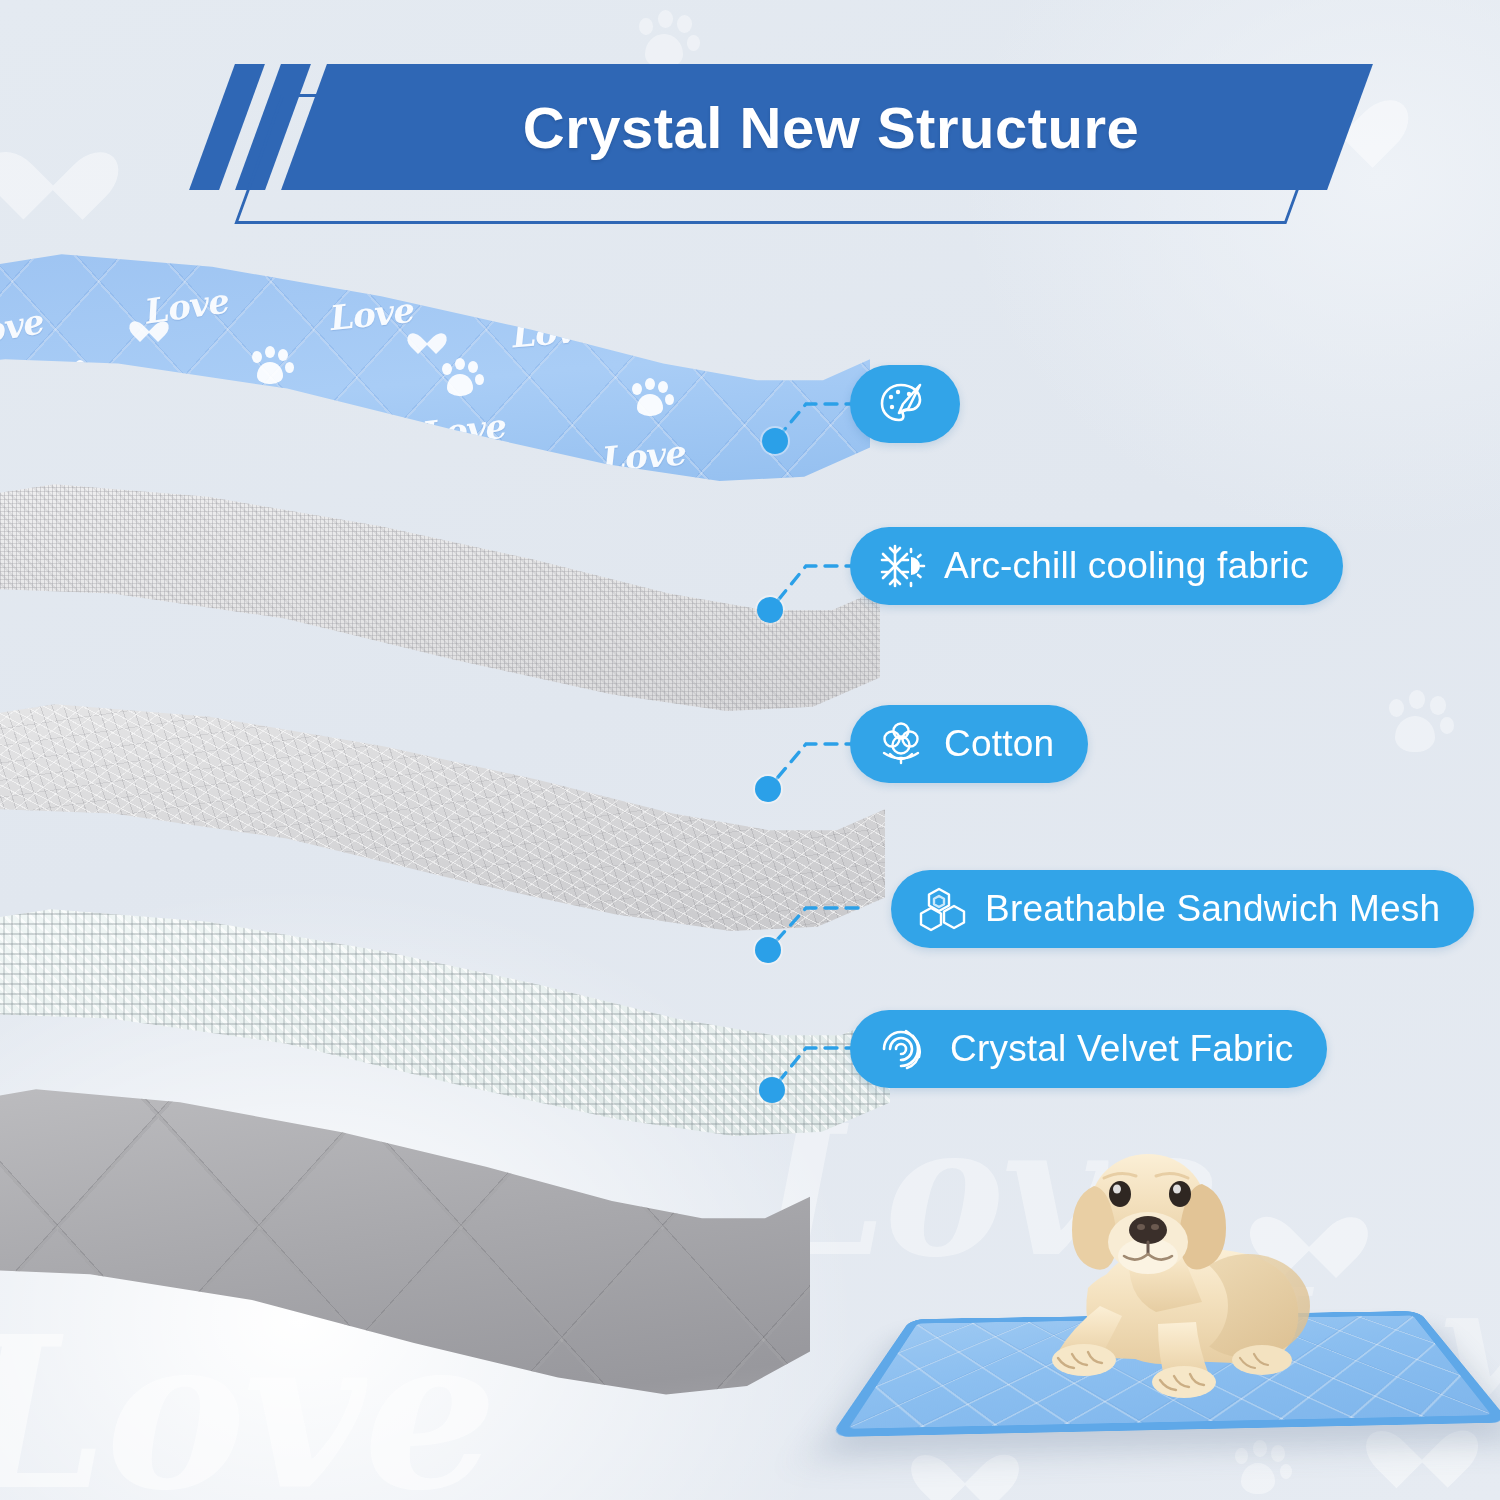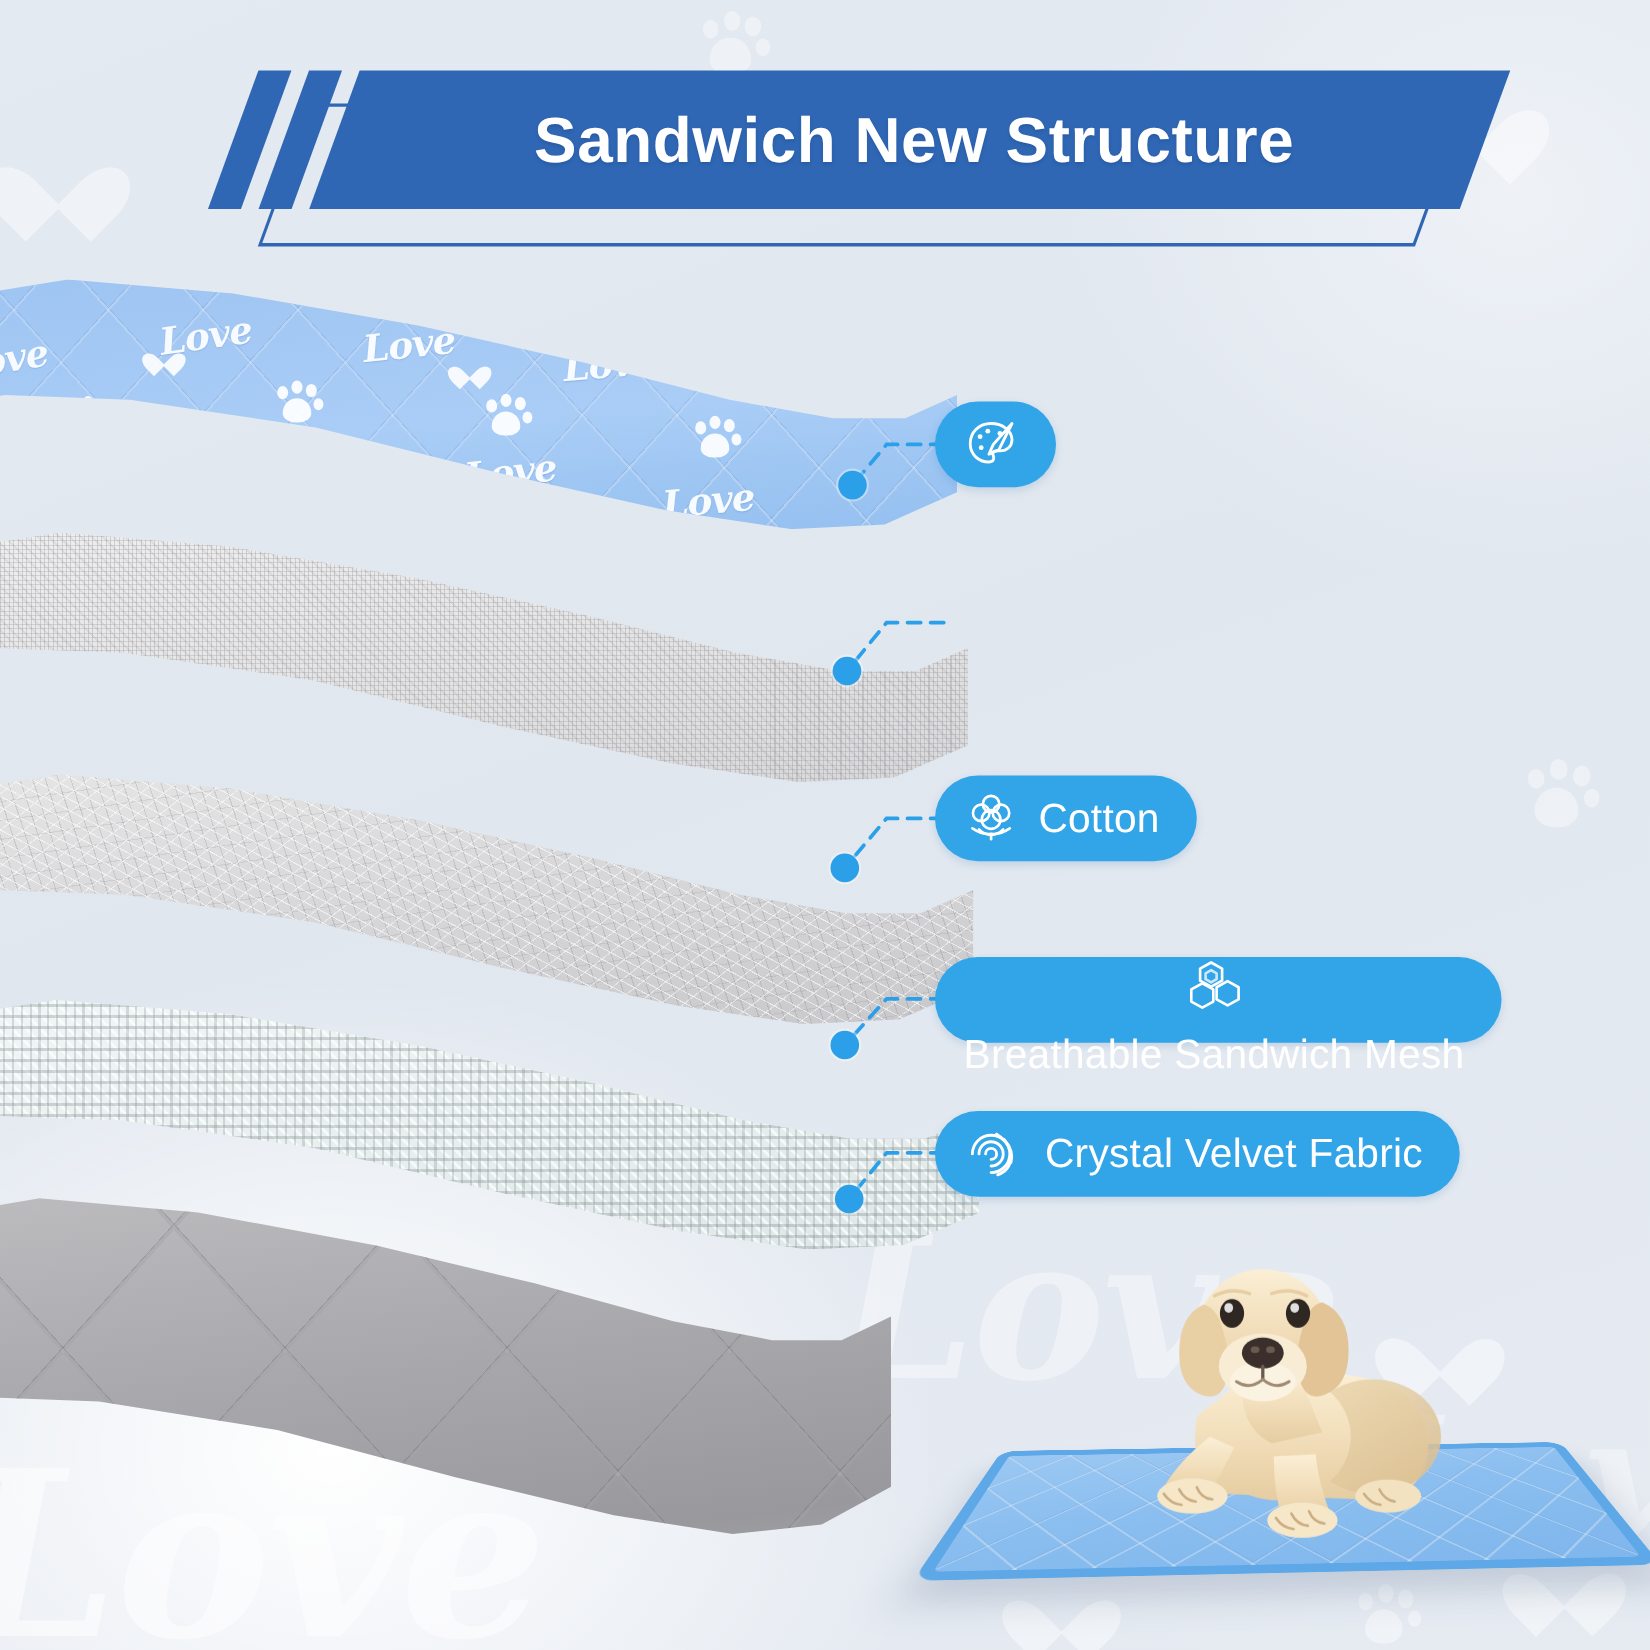--- a/index.html
+++ b/index.html
@@ -208,21 +208,21 @@
 
   <div class="wmlove" style="left:-40px;top:1290px;font-size:210px;">Love</div>
   <div class="wmlove" style="left:760px;top:1085px;font-size:180px;opacity:.40;">Love</div>
   <div class="wmlove" style="left:1240px;top:1255px;font-size:150px;opacity:.35;">Love</div>
 
   <div id="banner">
     <div class="stripe s1"></div>
     <div class="stripe s2"></div>
     <div class="outline"></div>
     <div class="bar"></div>
-    <div id="banner-title">Sandwich New Structure</div>
+    <div id="banner-title">Crystal New Structure</div>
   </div>
 
   <div class="layer" id="layer5">
     <div class="sheet">
       <div class="face"></div>
       <div class="edge"></div>
     </div>
   </div>
 
   <div class="layer" id="layer4">
@@ -357,35 +357,47 @@
     <svg class="picon" viewBox="0 0 50 50" fill="none" stroke="#ffffff" stroke-width="2.6" stroke-linecap="round" stroke-linejoin="round">
       <path d="M25 6C14 6 6 14 6 24.5 6 34 13.5 41 23 41c3 0 4.4-1.8 4.4-3.8 0-1.5-.9-2.4-.9-3.7 0-1.6 1.4-2.6 3.1-2.6h3.6C39.5 30.9 44 26.6 44 20.8 44 12.6 35.5 6 25 6Z"></path>
       <circle cx="15" cy="18" r="2.2" fill="#ffffff" stroke="none"></circle>
       <circle cx="22" cy="13" r="2.2" fill="#ffffff" stroke="none"></circle>
       <circle cx="33" cy="15" r="2.2" fill="#ffffff" stroke="none"></circle>
       <circle cx="16" cy="28" r="2.2" fill="#ffffff" stroke="none"></circle>
       <path d="M44 6 L27 25 L23 34 L32 30 Z"></path>
     </svg>
   </div>
 
+  <div class="pill" style="left:850px;top:527px;">
+    <svg class="picon" viewBox="0 0 50 50" fill="none" stroke="#ffffff" stroke-width="2.6" stroke-linecap="round" stroke-linejoin="round">
+      <path d="M19 5 V45"></path>
+      <path d="M7 13 L31 37"></path>
+      <path d="M31 13 L7 37"></path>
+      <path d="M19 12 l-5-5 M19 12 l5-5 M19 38 l-5 5 M19 38 l5 5"></path>
+      <path d="M12 19 l-6 0 M26 19 l6 0 M12 31 l-6 0 M26 31 l6 0"></path>
+      <path d="M35 16 a9 9 0 0 1 0 18 Z" fill="#ffffff" stroke="none"></path>
+      <path d="M35 11 v-3 M35 42 v3 M45 25 h3 M42 16 l2.5-2 M42 34 l2.5 2"></path>
+    </svg>
+    <span class="ptext">Arc-chill cooling fabric</span>
+  </div>
 
   <div class="pill" style="left:850px;top:705px;">
     <svg class="picon" viewBox="0 0 50 50" fill="none" stroke="#ffffff" stroke-width="2.4" stroke-linecap="round" stroke-linejoin="round">
       <circle cx="16" cy="20" r="7.5"></circle>
       <circle cx="34" cy="20" r="7.5"></circle>
       <circle cx="25" cy="12" r="7.5"></circle>
       <circle cx="25" cy="26" r="8.5"></circle>
       <path d="M8 34 q9 6 17 5 8 1 17-5"></path>
       <path d="M14 35 q5 5 11 5 M36 35 q-5 5-11 5"></path>
       <path d="M25 40 v4"></path>
     </svg>
     <span class="ptext">Cotton</span>
   </div>
 
-  <div class="pill" style="left:850px;top:870px;flex-direction:column;">
+  <div class="pill" style="left:891px;top:870px;">
     <svg class="picon" viewBox="0 0 50 50" fill="none" stroke="#ffffff" stroke-width="2.4" stroke-linecap="round" stroke-linejoin="round">
       <path d="M22 5 L32 10.5 V21.5 L22 27 L12 21.5 V10.5 Z"></path>
       <path d="M14 24 L24 29.5 V40.5 L14 46 L4 40.5 V29.5 Z"></path>
       <path d="M37 22 L47 27.5 V38.5 L37 44 L27 38.5 V27.5 Z"></path>
       <path d="M22 12 L27 14.8 V20.2 L22 23 L17 20.2 V14.8 Z" opacity=".75"></path>
     </svg>
     <span class="ptext">Breathable Sandwich Mesh</span>
   </div>
 
   <div class="pill" style="left:850px;top:1010px;gap:24px;">

